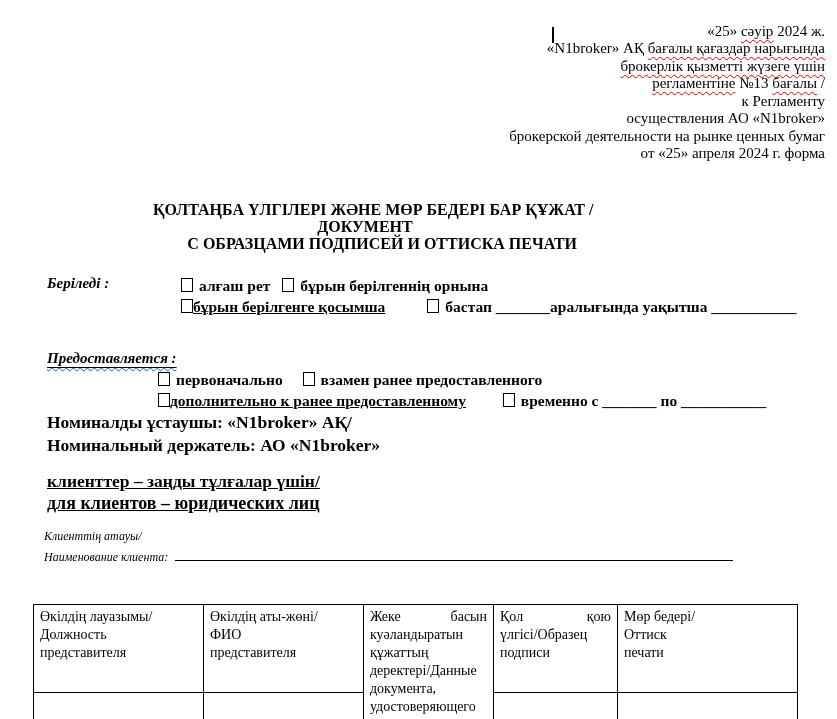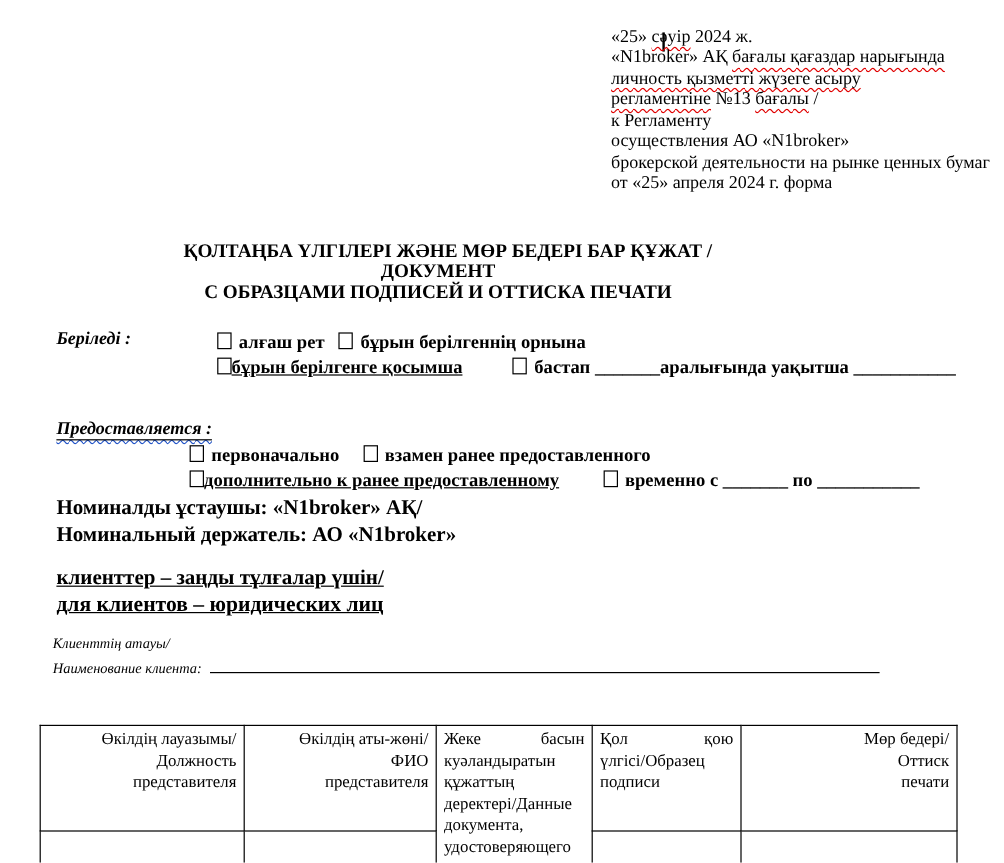--- a/index.html
+++ b/index.html
@@ -10,29 +10,29 @@
     overflow:hidden;
     font-family:"Liberation Serif","DejaVu Serif",serif;
     color:#000;
   }
   .abs{position:absolute;}
 
   
   #caret{left:552px;top:27px;width:1.5px;height:16px;background:#000;}
 
   
-  #hdr{top:23px;right:12px;text-align:left;font-size:15px;line-height:17.45px;white-space:nowrap;}
+  #hdr{top:23px;right:12px;text-align:right;font-size:15px;line-height:17.45px;white-space:nowrap;}
   .sq-red{text-decoration-line:underline;text-decoration-style:wavy;text-decoration-color:#e00000;
           text-decoration-thickness:1px;text-underline-offset:3px;text-decoration-skip-ink:none;}
   .sq-blue{text-decoration-line:underline;text-decoration-style:wavy;text-decoration-color:#2456c8;
            text-decoration-thickness:1px;text-underline-offset:4px;text-decoration-skip-ink:none;}
 
   
   #title{left:153px;top:201px;width:424px;font-weight:bold;font-size:16px;line-height:17.2px;}
-  #title .l1,#title .l3{white-space:nowrap;text-align:center;}
+  #title .l1,#title .l3{white-space:nowrap;text-align:right;}
   #title .l2{text-align:center;}
 
   
   .sec-label{font-weight:bold;font-style:italic;font-size:15px;white-space:nowrap;}
   .optlines{font-weight:bold;font-size:15.5px;line-height:21.3px;white-space:nowrap;}
   .cb{display:inline-block;width:10px;height:12px;border:1.5px solid #000;background:#fff;
       vertical-align:-1px;}
   .u{text-decoration:underline;}
   #kz-label{left:47px;top:275px;}
   #kz-lines{left:181px;top:275px;}
@@ -52,34 +52,34 @@
   
   #client-name{left:44px;top:526px;font-style:italic;font-size:12px;line-height:20.5px;white-space:nowrap;}
   #client-name .blank{display:inline-block;width:558px;height:13px;border-bottom:1.4px solid #000;margin-left:7px;}
 
   
   #reps-table{left:33px;top:604px;}
   table{border-collapse:collapse;table-layout:fixed;width:764px;font-size:14px;line-height:18px;}
   td{border:1.5px solid #000;vertical-align:top;padding:3px 6px 0 6px;}
   td.hdr-cell{white-space:pre-line;}
   td.just{white-space:pre-line;text-align:justify;text-align-last:justify;}
-  tr.r1 td{height:84px;text-align:right;}
+  tr.r1 td{height:84px;}
   tr.r2 td{height:45px;}
 </style>
 </head>
 <body>
 
 <div id="page">
 
   <div id="caret" class="abs"></div>
 
   <div id="hdr" class="abs">
     <div><span>«25» </span><span class="sq-red">сәуір</span><span> 2024 ж.</span></div>
     <div><span>«N1broker» АҚ </span><span class="sq-red">бағалы қағаздар нарығында</span></div>
-    <div><span class="sq-red">личность қызметті жүзеге асыру</span></div>
+    <div><span class="sq-red">брокерлік қызметті жүзеге үшін</span></div>
     <div><span class="sq-red">регламентіне</span><span> №13 </span><span class="sq-red">бағалы</span><span> /</span></div>
     <div>к Регламенту</div>
     <div>осуществления АО «N1broker»</div>
     <div>брокерской деятельности на рынке ценных бумаг</div>
     <div>от «25» апреля 2024 г. форма</div>
   </div>
 
   <div id="title" class="abs">
     <div class="l1">ҚОЛТАҢБА ҮЛГІЛЕРІ ЖӘНЕ МӨР БЕДЕРІ БАР ҚҰЖАТ /</div>
     <div class="l2">ДОКУМЕНТ</div>

